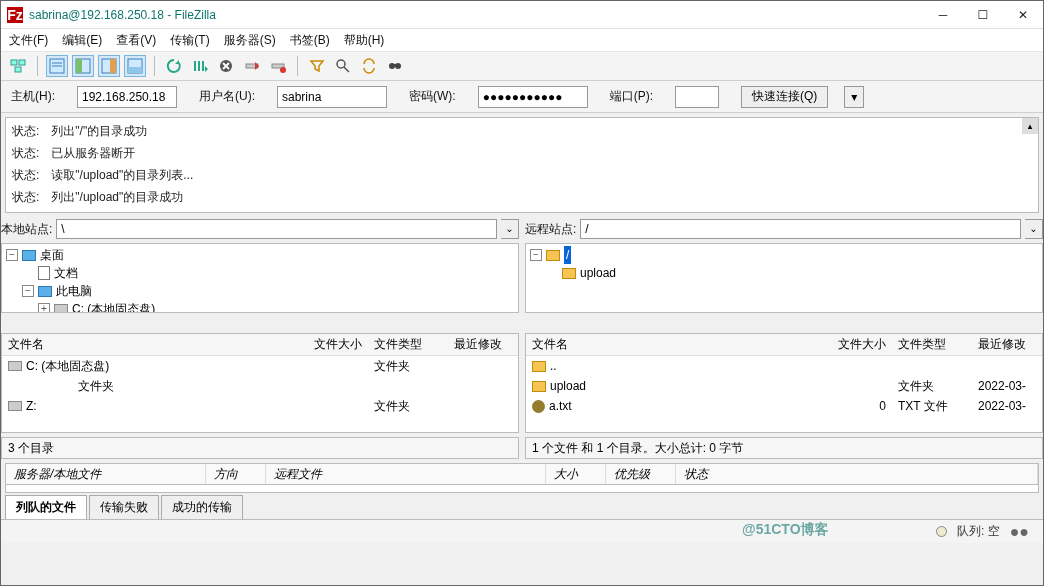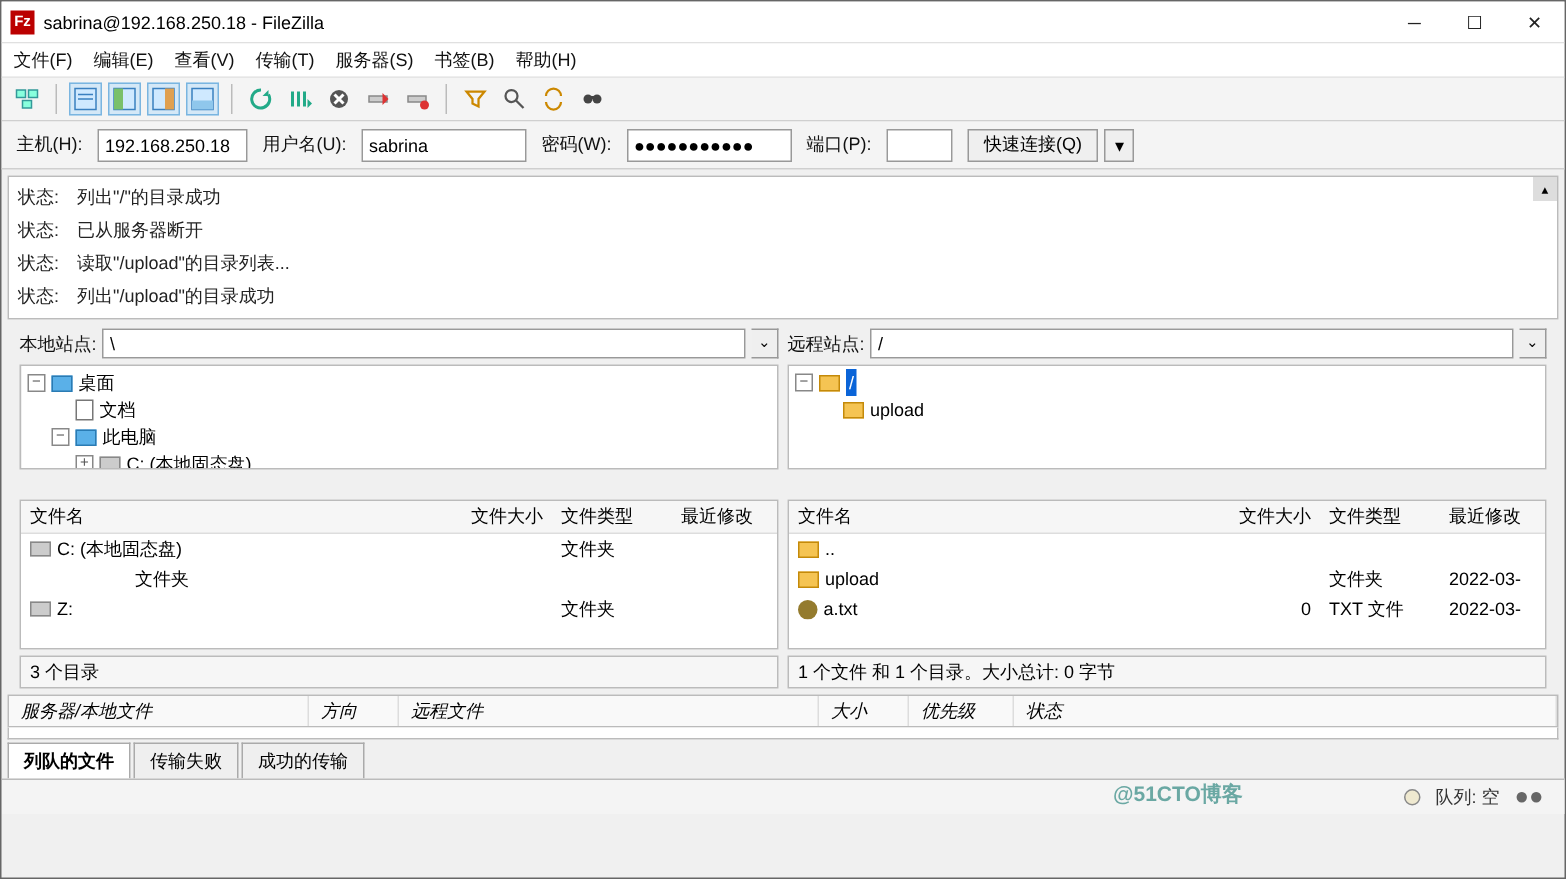--- a/index.html
+++ b/index.html
@@ -1,48 +1,48 @@
 <!DOCTYPE html>
 <html><head>
 <meta charset="utf-8">
 <style>
 * { box-sizing: border-box; margin: 0; padding: 0; font-family: "Microsoft YaHei", Tahoma, sans-serif; font-size: 12px; }
 body { background: #f0f0f0; width: 1044px; height: 586px; overflow: hidden; border: 1px solid #666; display: flex; flex-direction: column; }
 
 
 .titlebar { height: 28px; background: #fff; display: flex; align-items: center; padding-left: 6px; border-bottom: 1px solid #e0e0e0; }
-.titlebar .logo { width: 16px; height: 16px; background: #b00; color:#fff; font-weight: bold; font-size: 10px; display:flex; align-items:center; justify-content:center; margin-right:6px; }
-.titlebar .title { flex: 1; color: #000000; }
+.titlebar .logo { width: 16px; height: 16px; background: #b00; color:#fff; font-weight: bold; font-size: 14px; display:flex; align-items:center; justify-content:center; margin-right:6px; }
+.titlebar .title { flex: 1; color: #0f766e; }
 .winbtn { width: 40px; height: 100%; display:flex; align-items:center; justify-content:center; color:#222; }
 
 
 .menubar { height: 22px; background: #fff; display: flex; align-items: center; padding-left: 8px; gap: 14px; color:#111; }
 
 
 .toolbar { height: 30px; background: #f4f4f4; display:flex; align-items:center; padding: 0 6px; gap: 4px; border-bottom: 1px solid #cfcfcf; border-top: 1px solid #e5e5e5; }
 .tb-sep { width:1px; height:20px; background:#bbb; margin:0 4px; }
 .tb-btn { width:22px; height:22px; display:flex; align-items:center; justify-content:center; border:1px solid transparent; }
 .tb-active { border:1px solid #7ab5e0; background:#d4e8f7; }
 
 
-.quickbar { height: 32px; background:#f4f4f4; display:flex; align-items:center; gap:10px; padding:0 10px; border-bottom:1px solid #cfcfcf; }
+.quickbar { height: 32px; background:#f4f4f4; display:flex; align-items:center; gap:22px; padding:0 10px; border-bottom:1px solid #cfcfcf; }
 .quickbar label { color:#111; }
 .quickbar input { height:22px; border:1px solid #999; padding:0 4px; background:#fff; }
 .quickbar button { height:22px; padding: 0 10px; border:1px solid #999; background:#efefef; }
 .quickbar .dd { width:20px; height:22px; border:1px solid #999; background:#efefef; display:flex; align-items:center; justify-content:center; margin-left:-6px; }
 
 
 .log { height: 96px; background:#fff; border:1px solid #bbb; margin:4px; padding:2px 6px; overflow:auto; line-height:22px; position:relative; }
 .log .row { display:flex; gap:12px; }
 .log .row .k { color:#222; }
 .log .row .v { color:#222; }
 .log .sbup { position:absolute; top:0; right:0; width:16px; height:16px; background:#ddd; text-align:center; font-size:9px; line-height:16px; }
 
 
-.split { display:flex; gap:6px; padding:0 12px; }
+.split { display:flex; gap:6px; padding:0 0; }
 .pane { flex: 1; display:flex; flex-direction:column; }
 
 .siterow { height:24px; display:flex; align-items:center; gap:4px; }
 .siterow label { color:#111; }
 .siterow input { flex:1; height:20px; border:1px solid #999; padding:0 4px; background:#fff; }
 .siterow .dropbtn { width:18px; height:20px; border:1px solid #999; border-left:none; background:#efefef; text-align:center; line-height:18px; font-size:10px; }
 
 .tree { height:70px; border:1px solid #bbb; background:#fff; overflow:auto; padding:2px 4px; margin-top:2px; line-height:18px; }
 .tree-item { display:flex; align-items:center; gap:4px; }
 .tree .ind1 { padding-left:16px; }

